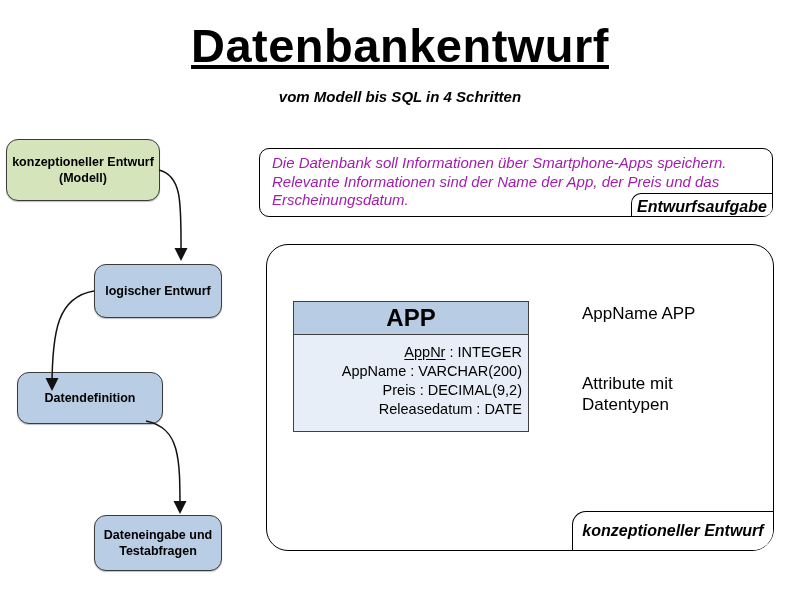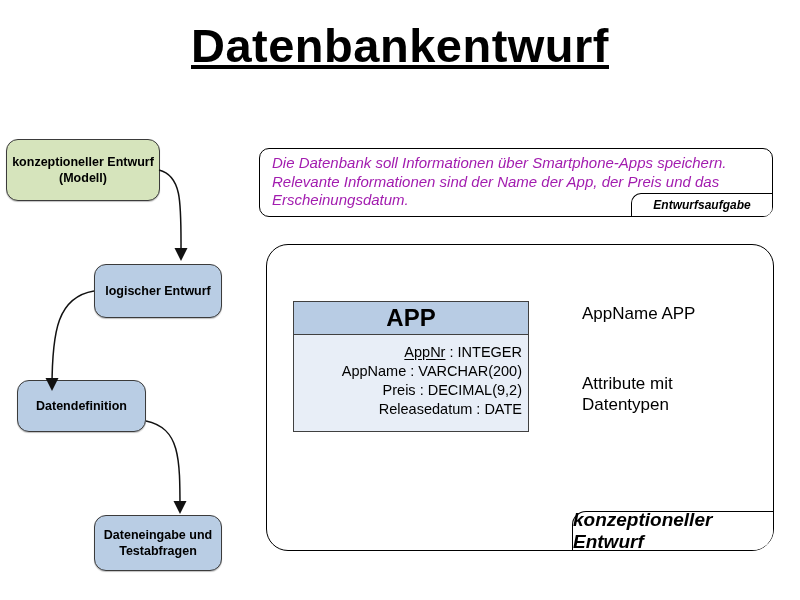--- a/index.html
+++ b/index.html
@@ -18,47 +18,47 @@
   }
   
   .step{
     position:absolute;border:1.6px solid #3b3b3b;border-radius:12px;
     display:flex;align-items:center;justify-content:center;text-align:center;
     font-size:12.5px;font-weight:bold;line-height:16px;padding:2px 0;box-sizing:border-box;
     box-shadow:0 1px 1px rgba(0,0,0,0.25);
   }
   .step1{left:6px;top:139px;width:154px;height:62px;}
   .step2{left:94px;top:264px;width:128px;height:54px;}
-  .step3{left:17px;top:380px;width:129px;height:52px;}
+  .step3{left:17px;top:372px;width:146px;height:52px;}
   .step4{left:94px;top:515px;width:128px;height:56px;}
   
   .overlay{position:absolute;left:0;top:0;width:800px;height:600px;pointer-events:none;}
   
   .task-box{
     position:absolute;left:259px;top:148px;width:514px;height:69px;box-sizing:border-box;
     border:1.6px solid #000;border-radius:10px;background:#fff;
   }
   .task-text{
     position:absolute;left:12px;top:5px;width:492px;
     font-size:15px;font-style:italic;line-height:18.5px;color:#a21caf;
   }
   .corner-tag{
     position:absolute;right:0;bottom:0;background:#fff;box-sizing:border-box;
     border-top:1.6px solid #000;border-left:1.6px solid #000;
     display:flex;align-items:center;justify-content:center;
     font-weight:bold;font-style:italic;
   }
-  .task-tag{width:141px;height:23px;border-top-left-radius:10px;border-bottom-right-radius:8px;font-size:12px;}
+  .task-tag{width:141px;height:23px;border-top-left-radius:10px;border-bottom-right-radius:8px;font-size:16px;align-items:flex-end;}
   
   .design-box{
     position:absolute;left:266px;top:244px;width:508px;height:307px;box-sizing:border-box;
     border:1.8px solid #000;border-radius:22px;background:#fff;
   }
   .design-tag{width:201px;height:39px;border-top:1.8px solid #000;border-left:1.8px solid #000;
-    border-top-left-radius:14px;border-bottom-right-radius:20px;font-size:19px;}
+    border-top-left-radius:14px;border-bottom-right-radius:20px;font-size:16px;}
   
   .uml{
     position:absolute;left:26px;top:56px;width:236px;box-sizing:border-box;
     border:1.5px solid #404040;background:#e8eef7;text-align:right;
   }
   .uml-header{
     height:32px;background:#b8cce4;border-bottom:1.5px solid #404040;
     display:flex;align-items:center;justify-content:center;
     font-size:24px;font-weight:bold;
   }
@@ -68,20 +68,21 @@
   .anno{position:absolute;font-size:17px;line-height:21px;}
   .anno1{left:315px;top:58px;}
   .anno2{left:315px;top:128px;width:125px;}
 </style>
 </head>
 <body>
 
 <div class="slide">
 
   <div class="title">Datenbankentwurf</div>
+  <div class="subtitle">vom Modell bis SQL in 4 Schritten</div>
 
   <div class="step step1" style="background:#d6e4bc">
     <span>konzeptioneller Entwurf (Modell)</span>
   </div>
   <div class="step step2" style="background:#b9cde4">
     <span>logischer Entwurf</span>
   </div>
   <div class="step step3" style="background:#b9cde4">
     <span>Datendefinition</span>
   </div>

